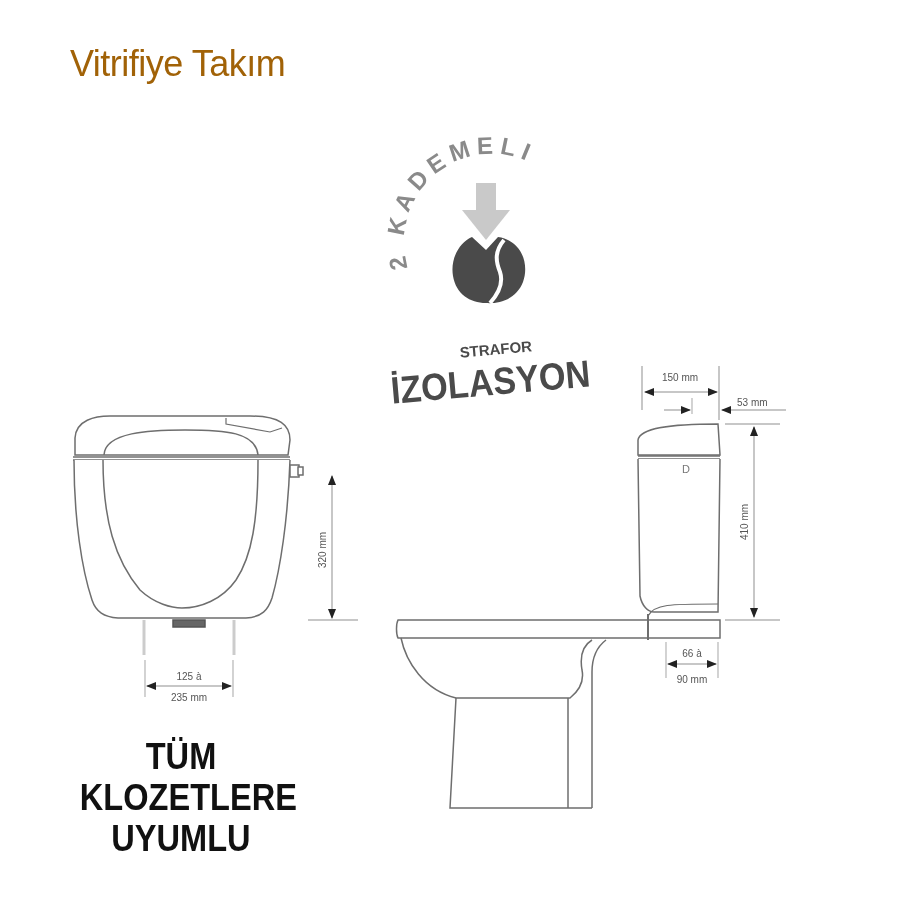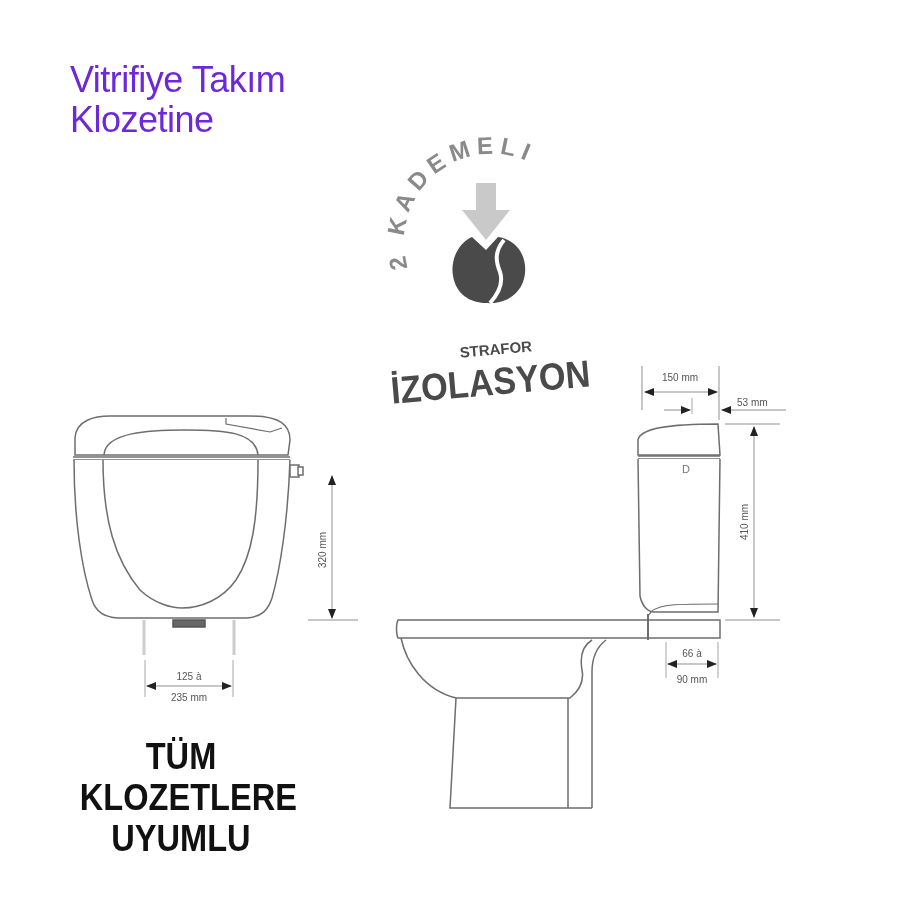--- a/index.html
+++ b/index.html
@@ -1,29 +1,28 @@
 <!DOCTYPE html>
 <html><head>
 <meta charset="utf-8">
 <style>
   html, body { margin: 0; padding: 0; background: #ffffff; }
   body { width: 900px; height: 900px; position: relative; overflow: hidden; font-family: "Liberation Sans", sans-serif; }
-  .title { position: absolute; left: 70px; top: 60px; font-size: 36px; line-height: 40px; color: #6d28d9; letter-spacing: -0.5px; }
+  .title { position: absolute; left: 70px; top: 44px; font-size: 36px; line-height: 40px; color: #a16207; letter-spacing: -0.5px; }
   .title div { white-space: nowrap; }
   svg.main { position: absolute; left: 0; top: 0; }
   .dim { font-family: "Liberation Sans", sans-serif; font-size: 10px; fill: #555; }
   .slogan { position: absolute; left: 66px; top: 736px; width: 230px; text-align: center; font-family: "Liberation Sans", sans-serif; font-weight: bold; font-size: 37px; line-height: 41px; color: #111; transform: scaleX(0.88); transform-origin: center; letter-spacing: 0px; }
   .slogan div { white-space: nowrap; }
 </style>
 </head>
 <body>
 
 <div class="title">
   <div>Vitrifiye Takım</div>
-  <div>Klozetine</div>
 </div>
 
 <svg class="main" width="900" height="900" viewBox="0 0 900 900" xmlns="http://www.w3.org/2000/svg">
   <defs>
     <marker id="ah" markerWidth="10" markerHeight="8" refX="9" refY="4" orient="auto" markerUnits="userSpaceOnUse">
       <path d="M0,0 L10,4 L0,8 z" fill="#222"></path>
     </marker>
     <marker id="ahs" markerWidth="10" markerHeight="8" refX="1" refY="4" orient="auto" markerUnits="userSpaceOnUse">
       <path d="M10,0 L0,4 L10,8 z" fill="#222"></path>
     </marker>

